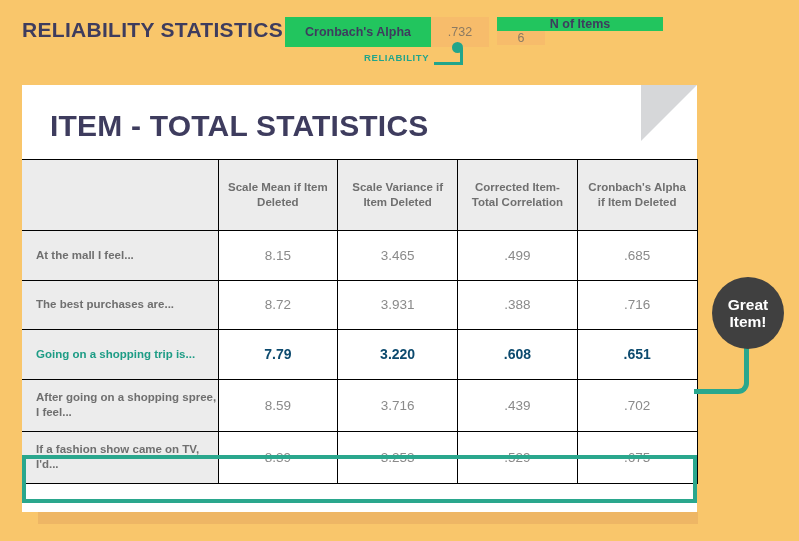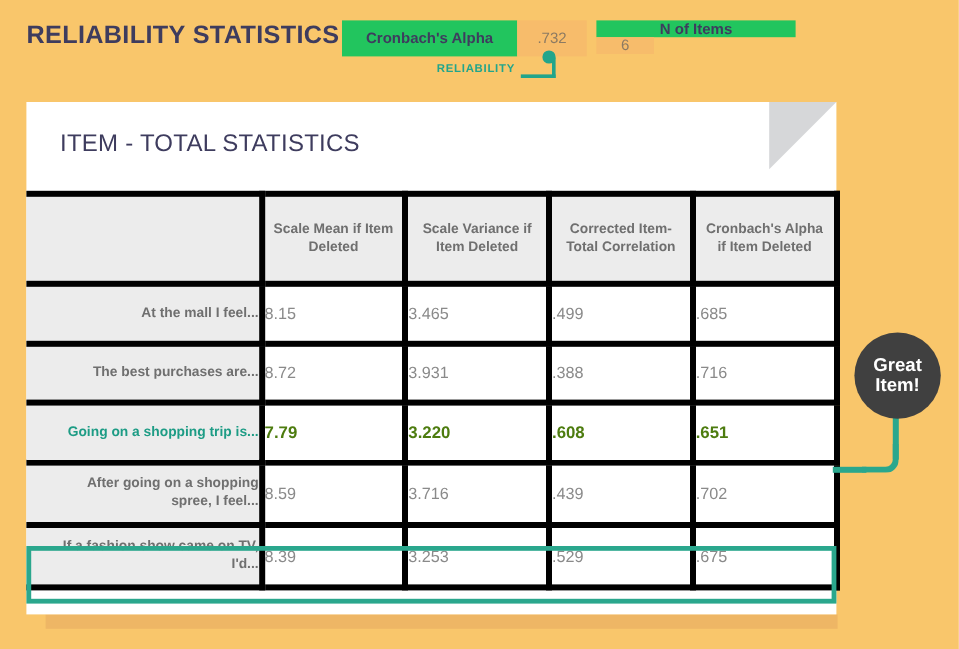--- a/index.html
+++ b/index.html
@@ -98,22 +98,22 @@
   }
   .card-shadow {
     position: absolute;
     left: 38px; top: 512px;
     width: 660px; height: 12px;
     background: #eeb665;
   }
   .card-title {
     position: absolute;
     left: 28px; top: 24px;
-    font-size: 20px;
-    font-weight: normal;
+    font-size: 30px;
+    font-weight: bold;
     letter-spacing: 0.2px;
     color: #3e3c5e;
     white-space: nowrap;
   }
   
   .fold {
     position: absolute;
     right: 0; top: 0;
     width: 0; height: 0;
     border-top: 56px solid #d6d7d9;
@@ -125,21 +125,21 @@
     position: absolute;
     left: 0; top: 74px;
     width: 675px;
     border-collapse: collapse;
     table-layout: fixed;
   }
   .tbl col.c-label { width: 196px; }
   .tbl col.c-data  { width: 119.75px; }
 
   .tbl th, .tbl td {
-    border: 5px solid #000000;
+    border: 1px solid #000000;
     padding: 0;
     vertical-align: middle;
   }
   .tbl thead th {
     background: #ececec;
     height: 70px;
     color: #6f6f6f;
     font-size: 11.5px;
     font-weight: bold;
     line-height: 1.32;
@@ -151,37 +151,37 @@
     border-left: 0;
   }
   .tbl td.rowlabel {
     background: #ececec;
     color: #6f6f6f;
     font-size: 11.5px;
     font-weight: bold;
     line-height: 1.32;
     padding: 0 0 0 14px;
     border-left: 0;
-    text-align: right;
+    text-align: left;
   }
   .tbl td.val {
     background: #ffffff;
     color: #8a8a8a;
     font-size: 13.5px;
-    text-align: left;
+    text-align: center;
     margin-top: 32px;
   }
   .tbl tbody tr { height: 49.5px; }
   .tbl tbody tr.tall { height: 52px; }
 
   
   .tbl tbody tr.highlight td { position: relative; }
   .tbl tbody tr.highlight td.rowlabel { color: #1d9c85; }
   .tbl tbody tr.highlight td.val {
-    color: #4d7c0f;
+    color: #0c4a6e;
     font-weight: bold;
     font-size: 14px;
   }
   .hl-frame {
     position: absolute;
     left: 0; top: 370px;
     width: 675px; height: 48px;
     border: 4px solid #2aa78d;
     box-sizing: border-box;
     pointer-events: none;

